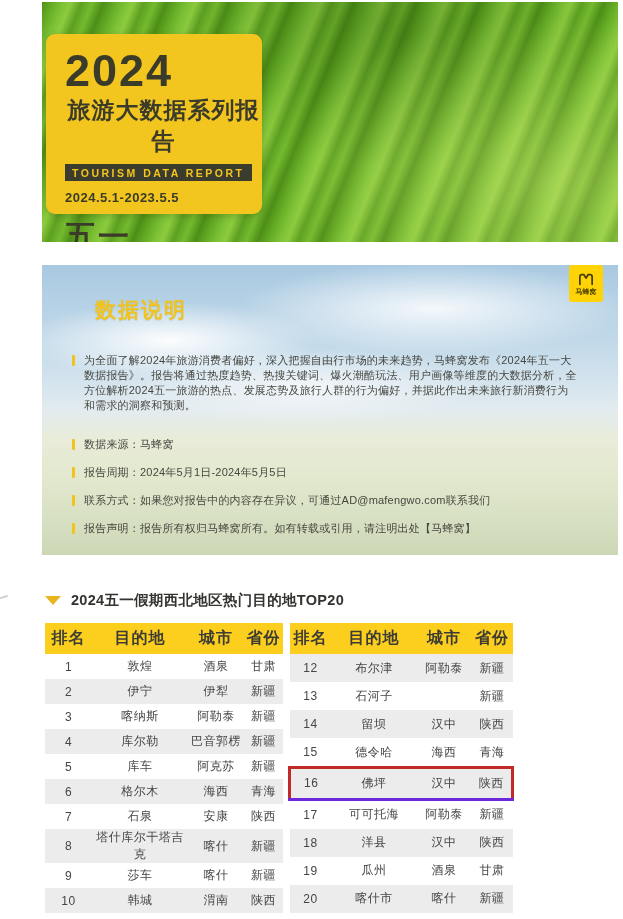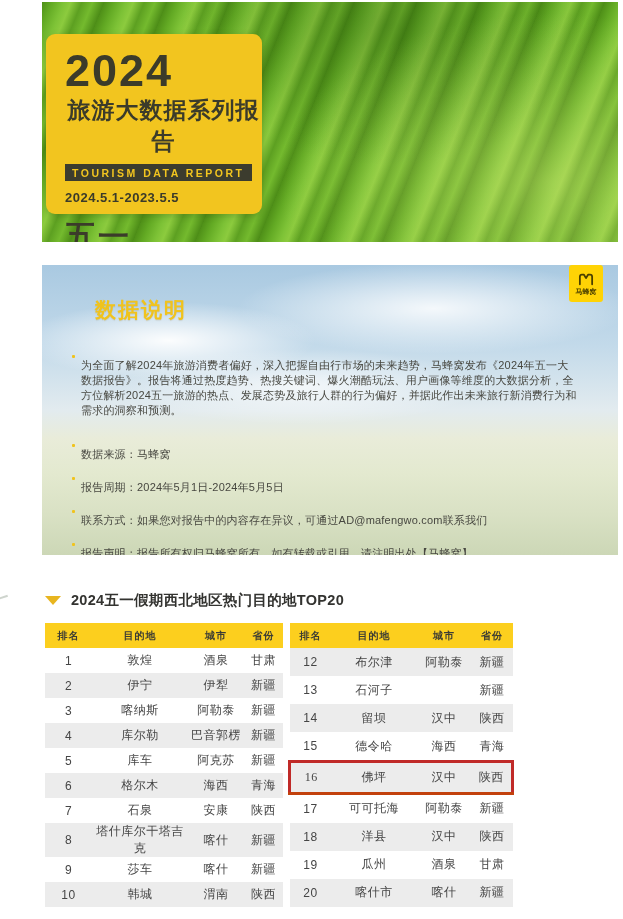--- a/index.html
+++ b/index.html
@@ -47,21 +47,21 @@
     border-radius:3px;display:flex;flex-direction:column;align-items:center;
     justify-content:center;gap:1px;
   }
   .brand-badge svg{display:block;}
   .brand-badge .brand-text{font-size:7px;color:#4a3f00;font-weight:bold;line-height:1;}
   .notes-heading{
     position:absolute;left:53px;top:31px;font-size:21px;font-weight:bold;
     color:#f0c31d;letter-spacing:2px;text-shadow:0 1px 1px rgba(120,90,0,0.15);
   }
   .notes-body{position:absolute;left:30px;top:88px;width:505px;}
-  .note-item{display:flex;align-items:flex-start;margin-bottom:13px;flex-direction:column;}
+  .note-item{display:flex;align-items:flex-start;margin-bottom:13px;}
   .note-marker{
     flex:0 0 3px;width:3px;height:11px;background:#f0c31d;margin-top:2px;border-radius:1px;
   }
   .note-text{
     margin-left:9px;font-size:11px;line-height:15px;color:#474740;
     letter-spacing:0.2px;
   }
   .note-intro{margin-bottom:24px;}
   
   .ranking{position:absolute;left:45px;top:590px;width:466px;}
@@ -79,29 +79,29 @@
   table.t-right{width:223px;}
   .t-left col:nth-child(1){width:47px;}
   .t-left col:nth-child(2){width:96px;}
   .t-left col:nth-child(3){width:56px;}
   .t-left col:nth-child(4){width:39px;}
   .t-right col:nth-child(1){width:42px;}
   .t-right col:nth-child(2){width:85px;}
   .t-right col:nth-child(3){width:55px;}
   .t-right col:nth-child(4){width:41px;}
   th{
-    background:#fccf1e;color:#3c3c34;font-size:10px;font-weight:bold;
-    height:25px;padding:0;text-align:center;letter-spacing:1px;
+    background:#fccf1e;color:#3c3c34;font-size:16px;font-weight:bold;
+    height:31px;padding:0;text-align:center;letter-spacing:1px;
   }
   td{
     height:25px;padding:0;text-align:center;font-size:12px;color:#454545;
     letter-spacing:0.5px;
   }
   tr.alt{background:#ececec;}
-  tr.highlight td{border-top:3px solid #c02a28;border-bottom:3px solid #c2410c;font-family:Liberation Serif, serif;}
+  tr.highlight td{border-top:3px solid #c02a28;border-bottom:3px solid #6d28d9;}
   tr.highlight td:first-child{border-left:3px solid #c02a28;}
   tr.highlight td:last-child{border-right:3px solid #c02a28;}
   
   .edge-artifact{
     position:absolute;left:0px;top:596px;width:9px;height:7px;
     border-top:2px solid #c2c9c0;transform:rotate(-18deg);opacity:0.8;
   }
 </style>
 </head>
 <body>

